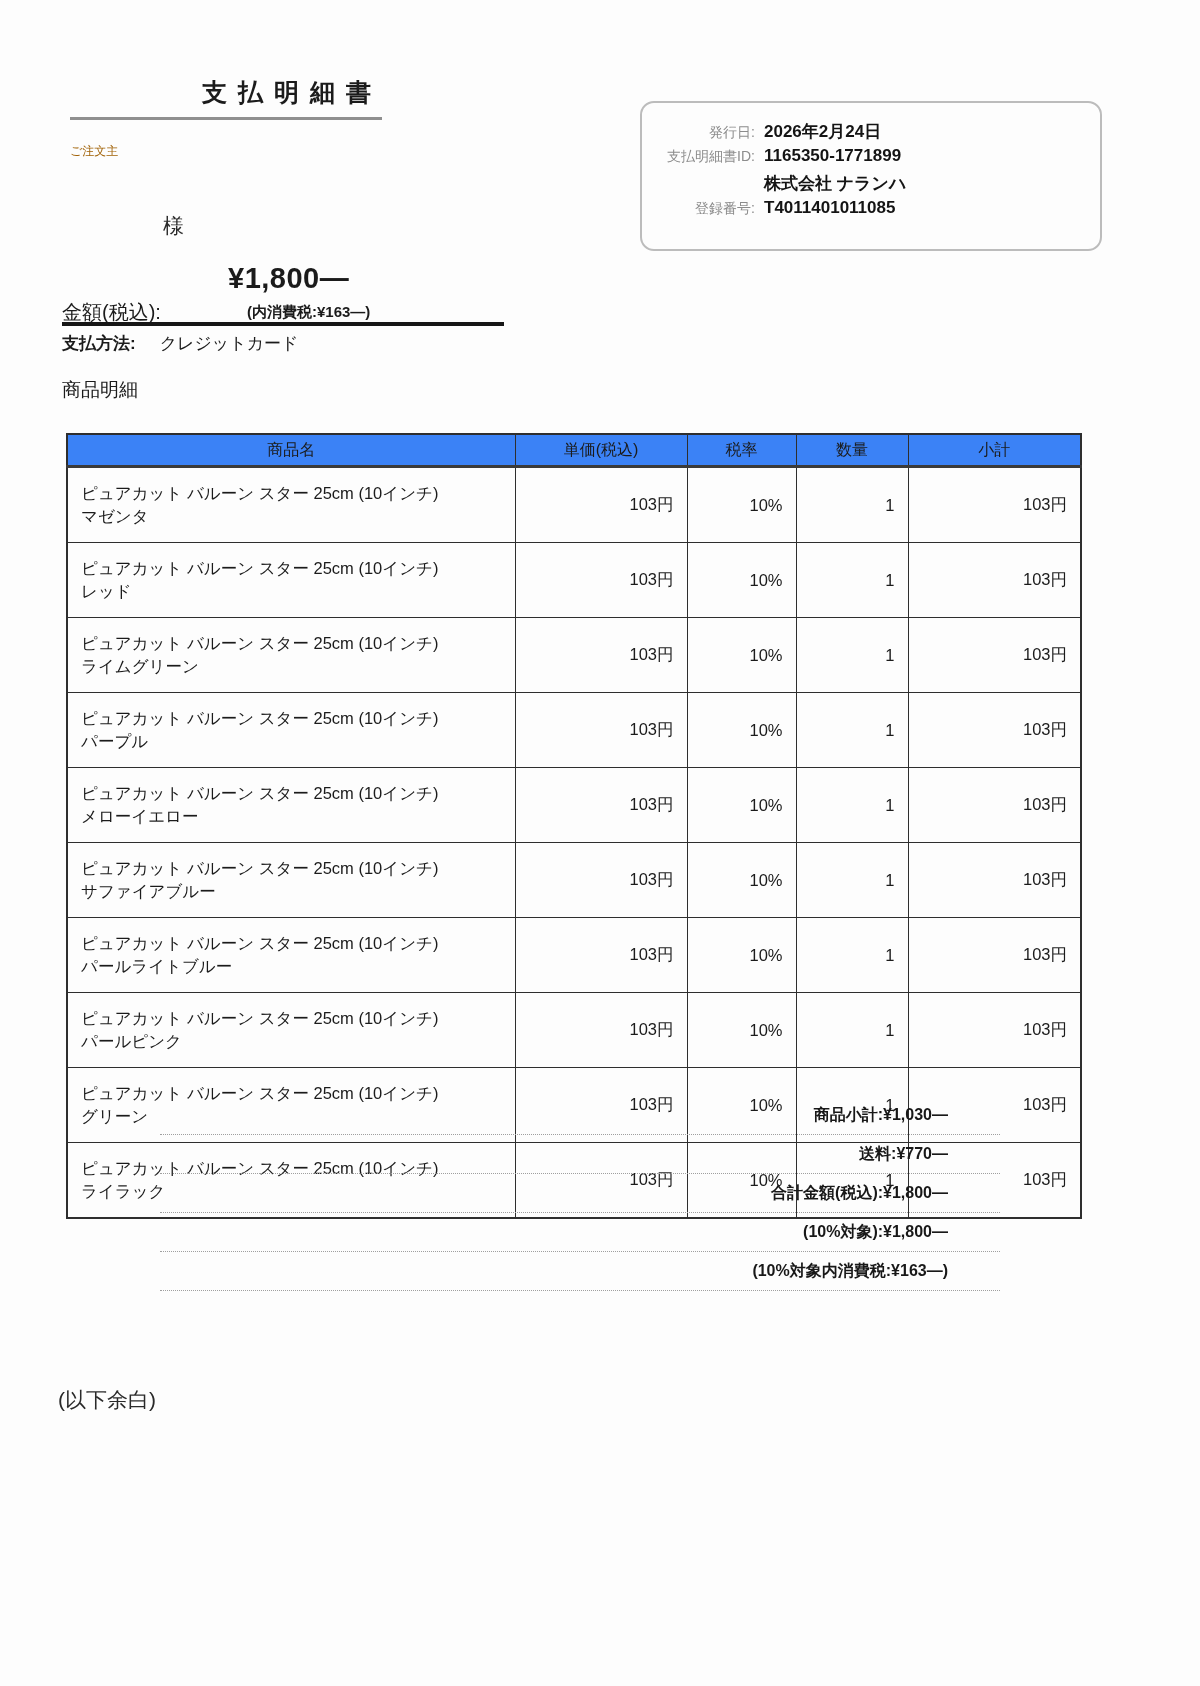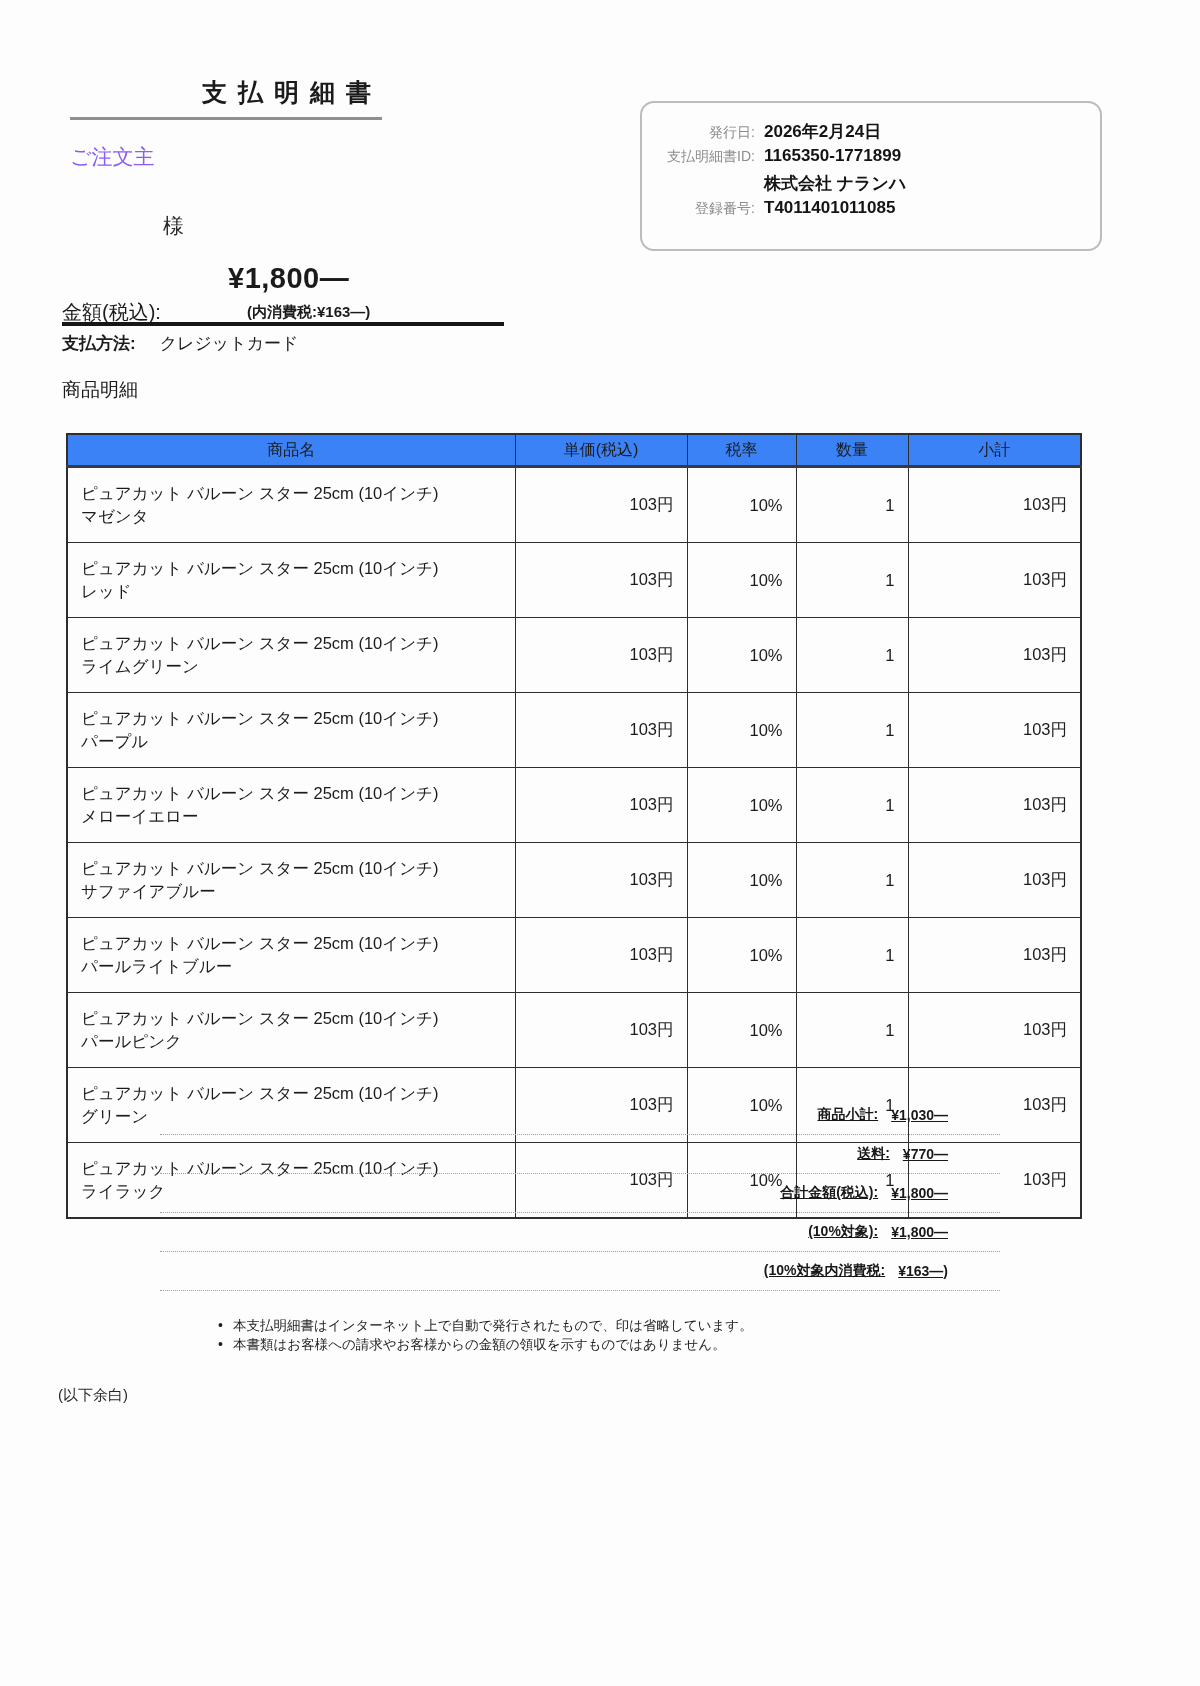--- a/index.html
+++ b/index.html
@@ -14,21 +14,21 @@
   
   .doc-title{
     position:absolute;left:70px;top:76px;width:312px;
     text-align:right;font-size:25px;font-weight:bold;letter-spacing:11px;
     white-space:nowrap;
   }
   .title-underline{
     position:absolute;left:70px;top:117px;width:312px;height:3px;background:#8f8f8f;
   }
   .orderer-label{
-    position:absolute;left:70px;top:143px;font-size:21px;color:#8b5cf6;
+    position:absolute;left:70px;top:143px;font-size:12px;color:#a16207;
   }
   .honorific{
     position:absolute;left:163px;top:212px;font-size:21px;color:#2a2a2a;
   }
   
   .info-box{
     position:absolute;left:640px;top:101px;width:462px;height:150px;
     border:2px solid #bcbcbc;border-radius:14px;box-sizing:border-box;
     display:flex;flex-direction:column;justify-content:center;
     padding:0 12px 8px 0;
@@ -62,32 +62,31 @@
     border:1.6px solid #2e2e2e;height:62px;font-size:16.5px;vertical-align:middle;
     padding:0;
   }
   table.items td.name{padding:6px 10px 6px 13px;line-height:1.38;}
   table.items td.num{text-align:right;padding-right:13px;}
   
   .totals{position:absolute;left:160px;top:1096px;width:840px;}
   .totals-row{
     height:38px;border-bottom:1.6px dotted #9f9f9f;
     display:flex;justify-content:flex-end;align-items:center;
-    padding-right:52px;gap:13px;font-size:14px;font-weight:bold;color:#181818;
+    padding-right:52px;font-size:16px;font-weight:bold;color:#181818;
     white-space:nowrap;
-    text-decoration:underline;
   }
   
   .notes{position:absolute;left:216px;top:1316px;margin:0;padding:0;list-style:none;}
   .notes li{
     position:relative;padding-left:17px;font-size:13.5px;line-height:1.42;color:#1e1e1e;
   }
   .notes li::before{content:"\2022";position:absolute;left:2px;top:0;font-size:14px;}
   
-  .trailing-note{position:absolute;left:58px;top:1386px;font-size:15px;color:#2a2a2a;text-align:right;}
+  .trailing-note{position:absolute;left:58px;top:1386px;font-size:21px;color:#2a2a2a;text-align:right;}
 </style>
 </head>
 <body>
 
 <div class="page">
 
   <div class="doc-title">支払明細書</div>
   <div class="title-underline"></div>
 
   <div class="orderer-label">ご注文主</div>
@@ -259,20 +258,16 @@
       <div class="totals-row">
         <span>(10%対象):</span>
         <span>¥1,800—</span>
       </div>
       <div class="totals-row">
         <span>(10%対象内消費税:</span>
         <span>¥163—)</span>
       </div>
     </div>
 
-  <ul class="notes" id="notes">
-      <li>本支払明細書はインターネット上で自動で発行されたもので、印は省略しています。</li>
-      <li>本書類はお客様への請求やお客様からの金額の領収を示すものではありません。</li>
-    </ul>
 
   <div class="trailing-note">(以下余白)</div>
 
 </div>
 
 </body></html>

